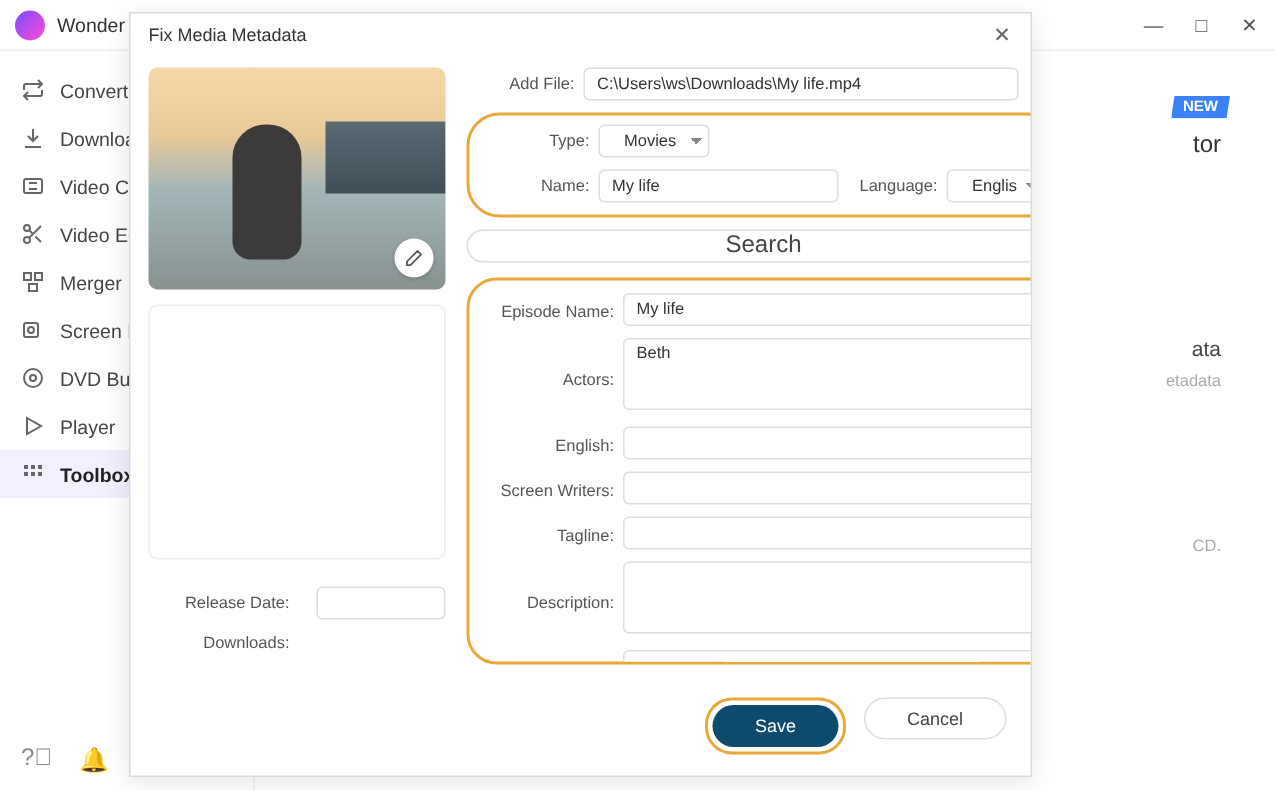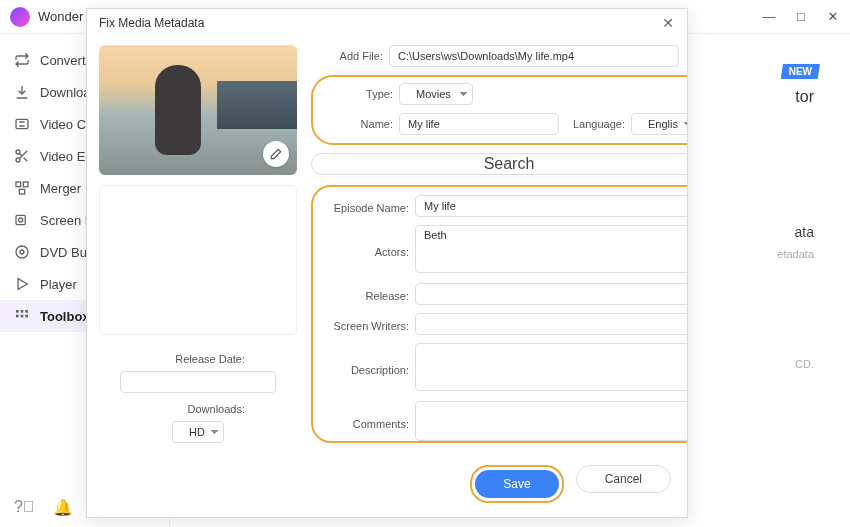--- a/index.html
+++ b/index.html
@@ -35,21 +35,21 @@
 
 
 .left-panel { width:210px; display:flex; flex-direction:column; align-items:center; }
 .thumb { width:198px; height:148px; border-radius:6px; background:linear-gradient(to bottom,#f7d7a9 0%,#eac998 30%,#a3b6b8 55%,#87918f 100%); position:relative; overflow:hidden; }
 .thumb-person { position:absolute; left:56px; bottom:20px; width:46px; height:90px; background:#3c3a3a; border-radius:22px 22px 12px 12px; }
 .thumb-city { position:absolute; right:0; top:36px; width:80px; height:48px; background:linear-gradient(to bottom,#5a6a75,#3f4d56); }
 .thumb-edit { position:absolute; right:8px; bottom:8px; width:26px; height:26px; border-radius:50%; background:#fff; display:flex; align-items:center; justify-content:center; cursor:pointer; box-shadow:0 1px 3px rgba(0,0,0,0.2); }
 .thumb-edit svg { width:14px; height:14px; color:#555; }
 .placeholder-box { width:198px; height:170px; margin-top:10px; border:1px solid #eee; border-radius:6px; background:#fff; }
 
-.form-row { display:flex; align-items:center; margin-top:10px; gap:6px;flex-direction:column; }
+.form-row { display:flex; align-items:center; margin-top:10px; gap:18px; }
 .form-row label { width:94px; text-align:right; font-size:11px; color:#555; white-space:nowrap; }
 .form-row .control { flex:1; }
 .select, .tinput { width:100%; height:22px; border:1px solid #ddd; border-radius:4px; font-size:11px; padding:0 6px; color:#333; background:#fff; }
 .select { appearance:none; background-image:linear-gradient(45deg,transparent 50%,#888 50%),linear-gradient(135deg,#888 50%,transparent 50%); background-position:right 8px center,right 4px center; background-size:4px 4px,4px 4px; background-repeat:no-repeat; padding-right:18px;padding-left:16px; }
 
 
 .right-panel { flex:1; display:flex; flex-direction:column; font-size:11px; color:#555; }
 .rp-row { display:flex; align-items:center; gap:6px; margin-bottom:8px; }
 .rp-row label { width:72px; text-align:right; font-size:11px; }
 .rp-input { flex:1; height:22px; border:1px solid #ddd; border-radius:4px; font-size:11px; padding:0 8px; color:#333; }
@@ -61,21 +61,21 @@
 .field-row { display:flex; align-items:center; gap:6px; margin-bottom:8px; }
 .field-row label { width:88px; text-align:right; font-size:11px; padding-top:4px; }
 .field-row .control { flex:1; }
 .txt { width:100%; min-height:22px; border:1px solid #ddd; border-radius:4px; font-size:11px; padding:3px 8px; color:#333; resize:none; }
 .txtarea48 { height:48px; }
 .txtarea40 { height:40px; }
 
 .modal-footer { display:flex; justify-content:flex-end; gap:12px; padding:10px 16px 14px 0; }
 .save-wrap { border:2px solid #e8a83a; border-radius:18px; padding:3px; }
 .btn { height:28px; padding:0 28px; border-radius:14px; font-size:12px; border:1px solid #ddd; cursor:pointer; }
-.btn-save { background:#3b82f6; color:#fff; border:none; }
+.btn-save { background:#0c4a6e; color:#fff; border:none; }
 .btn-cancel { background:#fff; color:#444; }
 
 .inline-select { width:74px; }
 .lang-select { width:66px; height:22px; }
 </style>
 </head>
 <body>
 
 <div class="main-titlebar">
   <div class="logo"></div>
@@ -208,21 +208,20 @@
           </div>
       </div>
       <div class="placeholder-box"></div>
       <div style="width:100%;margin-top:8px">
         <div class="form-row">
             <label>Release Date:</label>
             <div class="control"><input class="tinput" value="" style=""></div>
           </div>
         <div class="form-row">
             <label>Downloads:</label>
-            <div class="control"><select class="select"><option>HD</option></select></div>
           </div>
       </div>
     </div>
 
     <div class="right-panel">
       <div class="rp-row">
         <label>Add File:</label>
         <input class="rp-input" value="C:\Users\ws\Downloads\My life.mp4" style="">
         <span class="folder-btn">
             <svg width="16" height="16" viewBox="0 0 24 24" fill="none" stroke="currentColor" stroke-width="2">
@@ -247,25 +246,29 @@
       <div class="callout-2">
         <div class="field-row">
             <label>Episode Name:</label>
             <div class="control"><input class="txt" value="My life" style=""></div>
           </div>
         <div class="field-row">
             <label>Actors:</label>
             <div class="control"><textarea class="txt txtarea48" style="">Beth</textarea></div>
           </div>
         <div class="field-row">
-            <label>Release:</label>
+            <label>English:</label>
             <div class="control"><input class="txt" value="" style=""></div>
           </div>
         <div class="field-row">
             <label>Screen Writers:</label>
+            <div class="control"><input class="txt" value="" style=""></div>
+          </div>
+        <div class="field-row">
+            <label>Tagline:</label>
             <div class="control"><input class="txt" value="" style=""></div>
           </div>
         <div class="field-row">
             <label>Description:</label>
             <div class="control"><textarea class="txt txtarea48" style=""></textarea></div>
           </div>
         <div class="field-row">
             <label>Comments:</label>
             <div class="control"><textarea class="txt txtarea40" style=""></textarea></div>
           </div>

